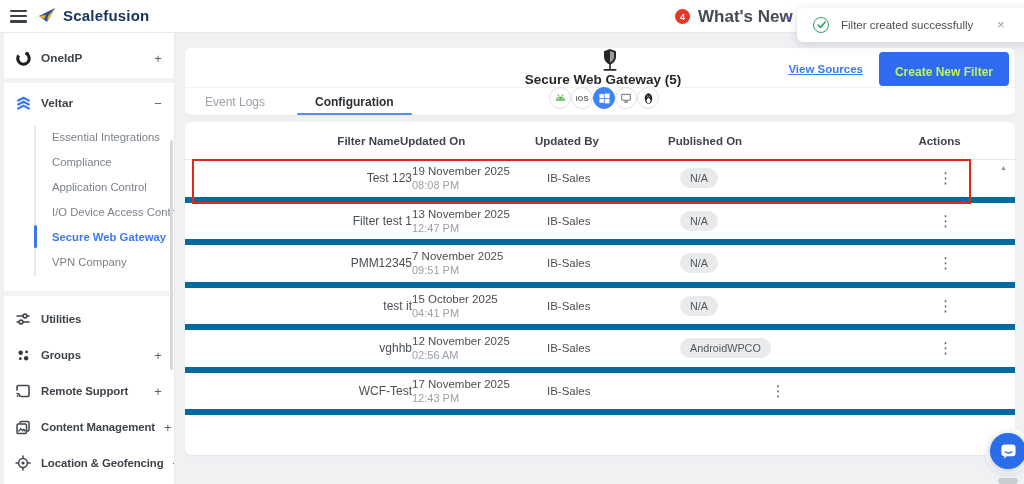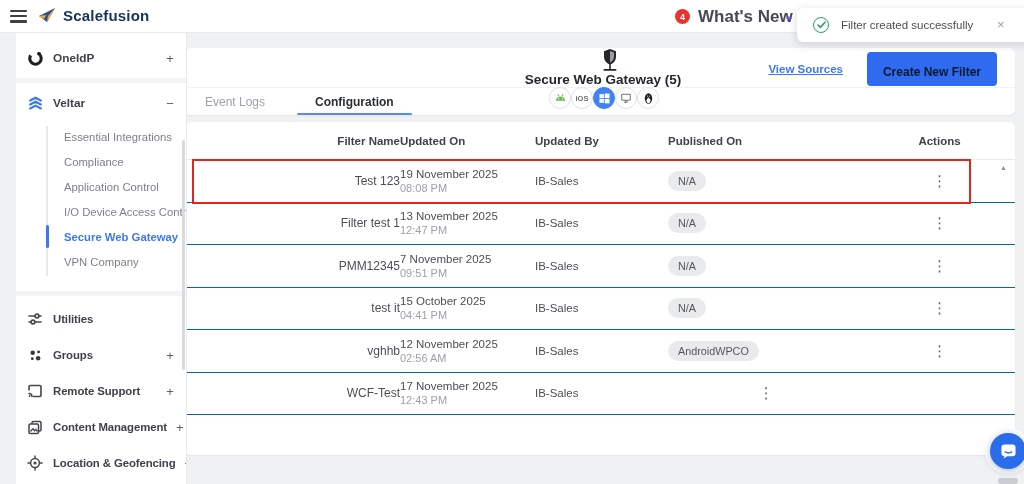--- a/index.html
+++ b/index.html
@@ -29,21 +29,21 @@
     position:absolute; left:797px; top:8px; width:255px; height:34px; z-index:50;
     background:#fff; border-radius:6px; box-shadow:0 2px 10px rgba(40,45,60,.18);
     display:flex; align-items:center;
   }
   .toast-check { width:16px; height:16px; border:1.6px solid #27a567; border-radius:50%; margin-left:16px;
     display:flex; align-items:center; justify-content:center; flex:none; }
   .toast-msg { font-size:11.5px; color:#4a4f54; margin-left:12px; }
   .toast-close { position:absolute; left:200px; top:10px; font-size:13px; color:#9aa0a6; cursor:pointer; line-height:1; }
   
   .sidebar {
-    position:absolute; left:16px; top:33px; width:171px; height:451px;
+    position:absolute; left:4px; top:33px; width:171px; height:451px;
     background:#fff; border-right:1px solid #e7e9eb; z-index:5; overflow:hidden;
   }
   .side-item { height:26px; margin:0 0 0 10px; padding-right:10px; display:flex; align-items:center; gap:9px; cursor:pointer; }
   .side-item .icon { width:18px; height:18px; flex:none; display:flex; align-items:center; justify-content:center; }
   .side-item .lbl { font-size:11.8px; font-weight:600; color:#3d434a; white-space:nowrap; flex:1; }
   .side-item .exp { font-size:13px; color:#5b6167; width:12px; text-align:center; }
   .side-sep { height:5px; background:#f1f3f5; margin:7px 0; }
   .sub-list { position:relative; padding:8px 0 10px 0; }
   .sub-guide { position:absolute; left:30px; top:10px; bottom:8px; width:2px; background:#e6e8eb; }
   .sub-item { position:relative; height:25px; display:flex; align-items:center; padding-left:48px; cursor:pointer; }
@@ -58,40 +58,40 @@
     position:absolute; left:185px; top:48px; width:830px; height:67px;
     background:#fff; border-radius:6px; box-shadow:0 1px 2px rgba(40,45,60,.06); z-index:2;
   }
   .hdr-row { position:absolute; left:0; top:0; width:100%; height:40px; display:flex; align-items:center; border-bottom:1px solid #f1f2f4;flex-direction:column; }
   .gw-icon { margin-left:20px; width:22px; height:24px; flex:none; }
   .gw-title { margin-left:6px; font-size:13.5px; font-weight:bold; color:#23272b; white-space:nowrap; }
   .plat-icons { display:flex; margin-left:8px; }
   .plat { width:22px; height:22px; border-radius:50%; border:1px solid #dfe1e4; background:#fff; display:flex; align-items:center; justify-content:center; overflow:hidden; }
   .plat.win { background:#3f82f6; border-color:#3f82f6; }
   .plat .ios-txt { font-size:7.5px; font-weight:bold; color:#6a6f74; }
-  .hdr-right { position:absolute; right:18px; top:8px; height:26px; display:flex; align-items:center; gap:24px; }
+  .hdr-right { position:absolute; right:6px; top:8px; height:26px; display:flex; align-items:center; gap:16px; }
   .view-sources { font-size:11.5px; font-weight:600; color:#3b79f2; text-decoration:underline; cursor:pointer; }
-  .create-btn { height:34px; padding:13px 16px; background:#2e6bf0; color:#0f172a; border:none; border-radius:4px;
+  .create-btn { height:34px; padding:13px 16px; background:#2e6bf0; color:#bef264; border:none; border-radius:4px;
     font-size:12px; font-weight:600; font-family:inherit; cursor:pointer; }
   .tabs { position:absolute; left:0; bottom:0; height:27px; display:flex; align-items:center; }
   .tab { font-size:12px; padding:0 12px; height:100%; display:flex; align-items:center; cursor:pointer; }
   .tab.inactive { color:#9aa1a8; margin-left:8px; }
   .tab.active { color:#2b3035; font-weight:bold; position:relative; margin-left:26px; }
   .tab.active .underline { position:absolute; left:-6px; right:-6px; bottom:0; height:2.5px; background:#5a8bee; border-radius:2px; }
   
   .tbl-card {
     position:absolute; left:185px; top:122px; width:830px; height:333px;
     background:#fff; border-radius:6px; box-shadow:0 1px 2px rgba(40,45,60,.06); z-index:2;
   }
   .tgrid { display:grid; grid-template-columns:215px 135px 133px 220px 1fr; align-items:center; }
   .thead { height:38px; border-bottom:1px solid #e7e9eb; }
   .thead .th { font-size:11.5px; font-weight:bold; color:#3f444a; }
   .th:first-child, .td:first-child { padding-left:16px;text-align:right; }
   .th.actions, .td.actions { text-align:center; padding-right:24px; }
-  .trow { height:42.5px; border-bottom:1px solid #0369a1; cursor:pointer; }
+  .trow { height:42.5px; border-bottom:6px solid #0369a1; cursor:pointer;padding-left:12px; }
   .td.name { font-size:12px; color:#4a4f54; }
   .td .date1 { font-size:11.5px; color:#4a4f54; }
   .td .date2 { font-size:11px; color:#9ba1a7; margin-top:2px; }
   .td.by { font-size:11.5px; color:#4a4f54; }
   .pills { display:flex; gap:6px; align-items:center; flex-wrap:nowrap; }
   .pill { background:#e9eaeb; border-radius:11px; padding:4px 10px; font-size:10.8px; color:#54585d; white-space:nowrap; }
   .dots { font-size:15px; color:#5f6469; cursor:pointer; line-height:1; display:inline-block; }
   .scroll-up { position:absolute; right:8px; top:42px; font-size:7px; color:#8d9296; }
   
   .red-box { position:absolute; left:192px; top:159px; width:779px; height:45px; border:2.5px solid #e3261b; z-index:6; pointer-events:none; }

